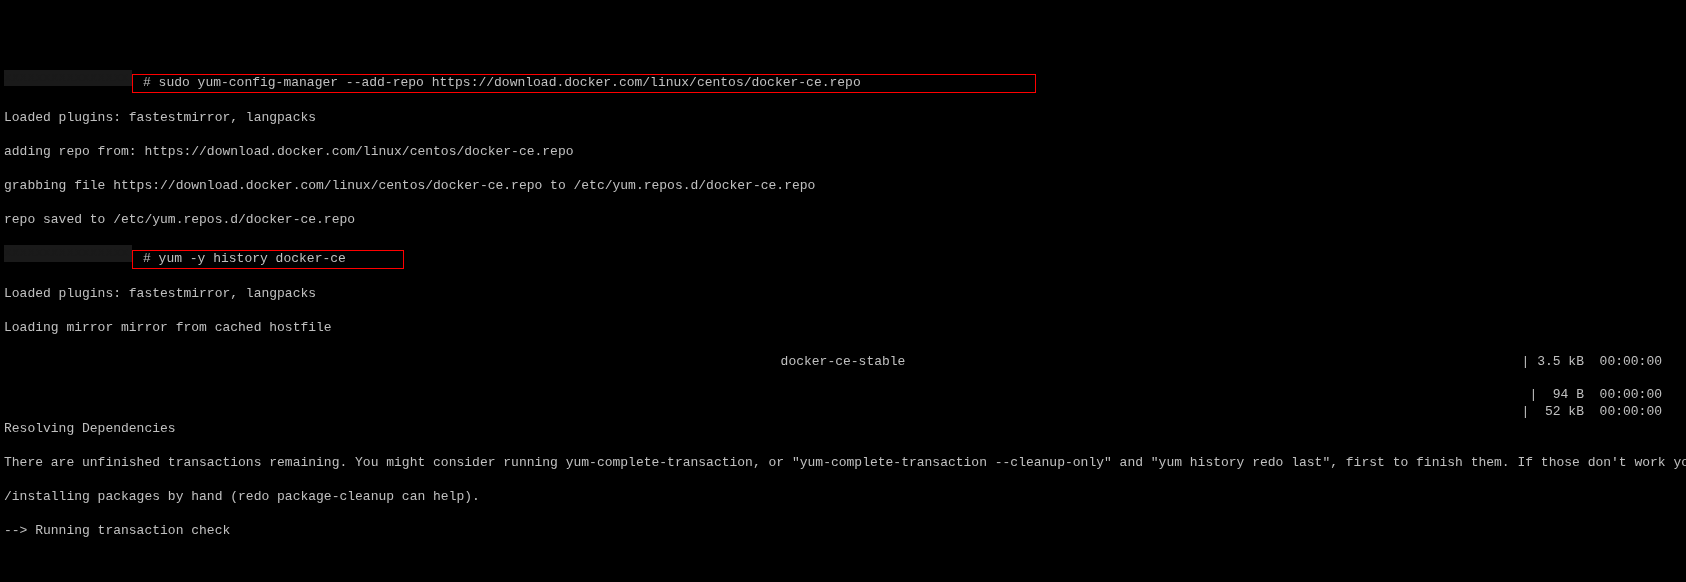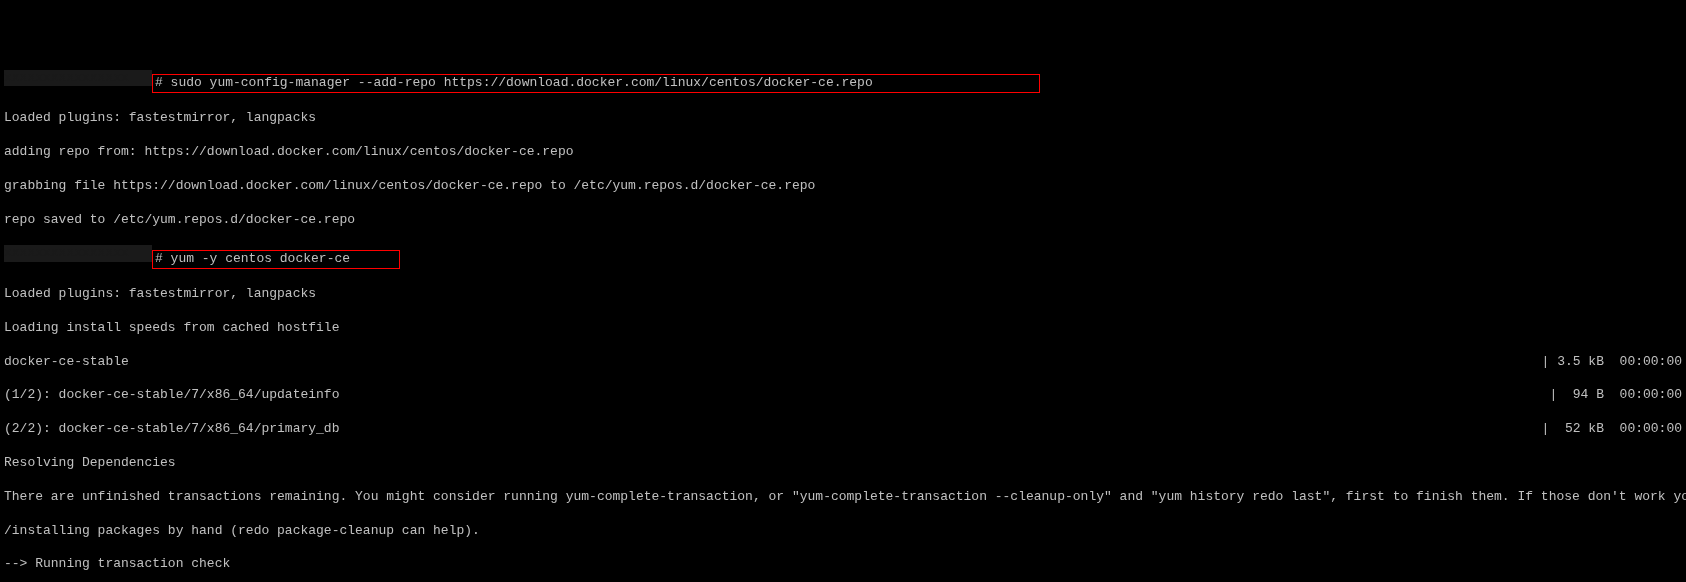--- a/index.html
+++ b/index.html
@@ -17,55 +17,55 @@
       padding: 2px 4px;
       width: 1686px;
       overflow: hidden;
     }
     .line {
       display: block;
     }
     .red-box {
       border: 1px solid #f00;
       display: inline-block;
-      padding: 0 2px;
+      padding: 0 10px;
     }
     .prompt-hidden {
       background: #1a1a1a;
       color: #1a1a1a;
       display: inline-block;
-      width: 148px;
+      width: 128px;
       overflow: hidden;
     }
     .right-col {
       position: absolute;
-      right: 0;
+      right: 20px;
     }
     .row-flex {
       display: flex;
-      justify-content: flex-start;
+      justify-content: center;
       position: relative;
     }
   </style>
 </head>
 <body>
 
 
 
 <span class="line"><span class="prompt-hidden">xxxxxxxxxxxxxxxx</span><span class="red-box"><span># sudo yum-config-manager --add-repo https://download.docker.com/linux/centos/docker-ce.repo</span>                     </span></span>
 <span class="line">Loaded plugins: fastestmirror, langpacks</span>
 <span class="line">adding repo from: https://download.docker.com/linux/centos/docker-ce.repo</span>
 <span class="line">grabbing file https://download.docker.com/linux/centos/docker-ce.repo to /etc/yum.repos.d/docker-ce.repo</span>
 <span class="line">repo saved to /etc/yum.repos.d/docker-ce.repo</span>
-<span class="line"><span class="prompt-hidden">xxxxxxxxxxxxxxxx</span><span class="red-box"><span># yum -y centos docker-ce</span>      </span></span>
+<span class="line"><span class="prompt-hidden">xxxxxxxxxxxxxxxx</span><span class="red-box"><span># yum -y history docker-ce</span>      </span></span>
 <span class="line">Loaded plugins: fastestmirror, langpacks</span>
-<span class="line">Loading install speeds from cached hostfile</span>
+<span class="line">Loading mirror mirror from cached hostfile</span>
 <span class="line row-flex"><span>docker-ce-stable</span><span class="right-col">| 3.5 kB  00:00:00</span></span>
-<span class="line row-flex"><span>(1/2): docker-ce-stable/7/x86_64/updateinfo</span><span class="right-col">|  94 B  00:00:00</span></span>
-<span class="line row-flex"><span>(2/2): docker-ce-stable/7/x86_64/primary_db</span><span class="right-col">|  52 kB  00:00:00</span></span>
+<span class="line row-flex"><span class="right-col">|  94 B  00:00:00</span></span>
+<span class="line row-flex"><span class="right-col">|  52 kB  00:00:00</span></span>
 <span class="line">Resolving Dependencies</span>
 <span class="line">There are unfinished transactions remaining. You might consider running yum-complete-transaction, or "yum-complete-transaction --cleanup-only" and "yum history redo last", first to finish them. If those don't work you'll have to try removing</span>
 <span class="line">/installing packages by hand (redo package-cleanup can help).</span>
 <span class="line">--&gt; Running transaction check</span>
 
 
 
 
 
 

